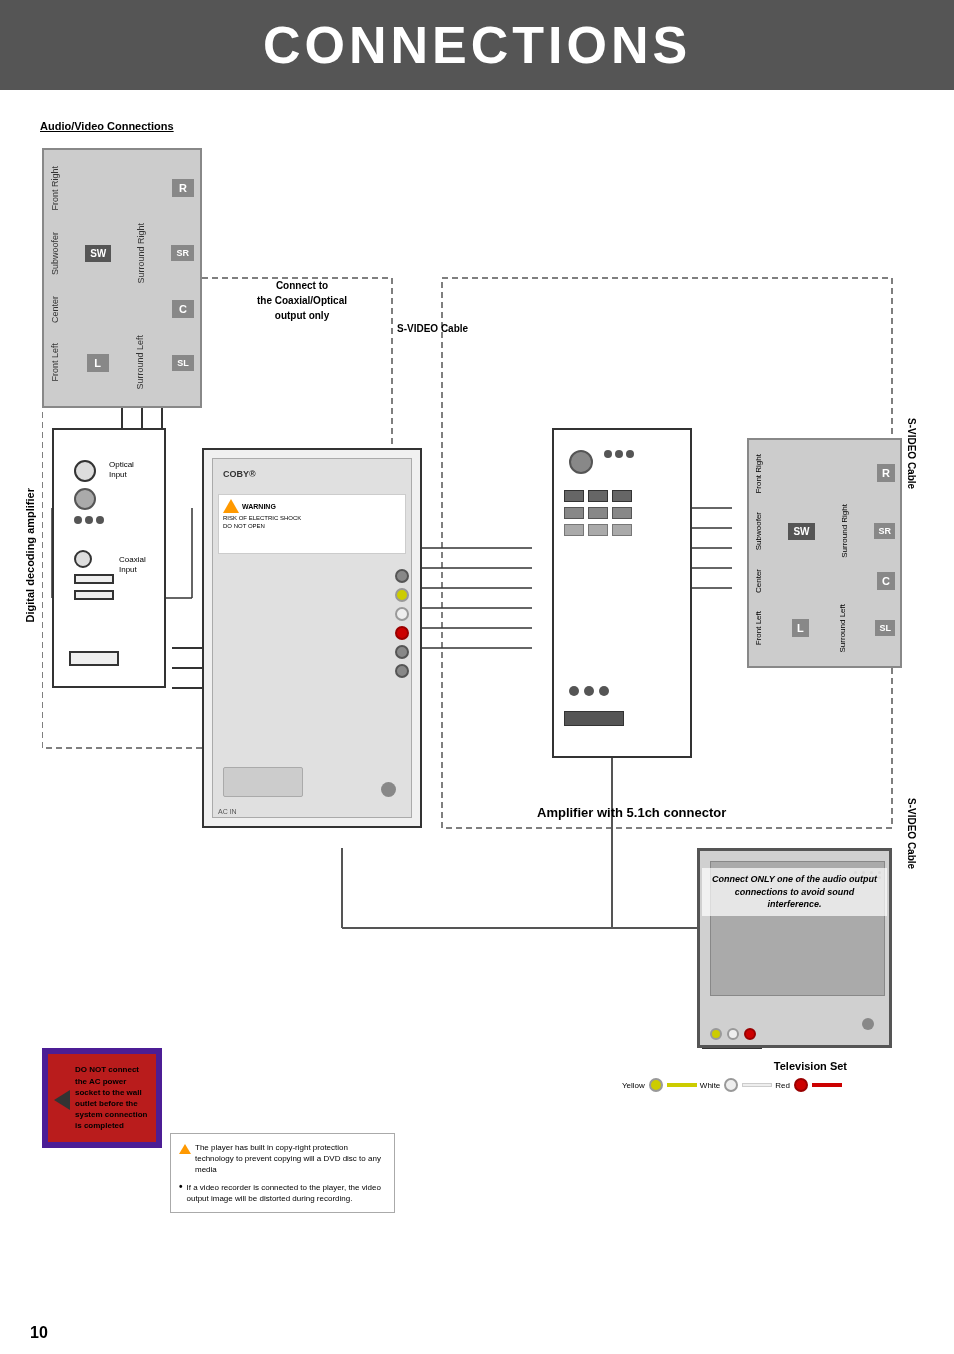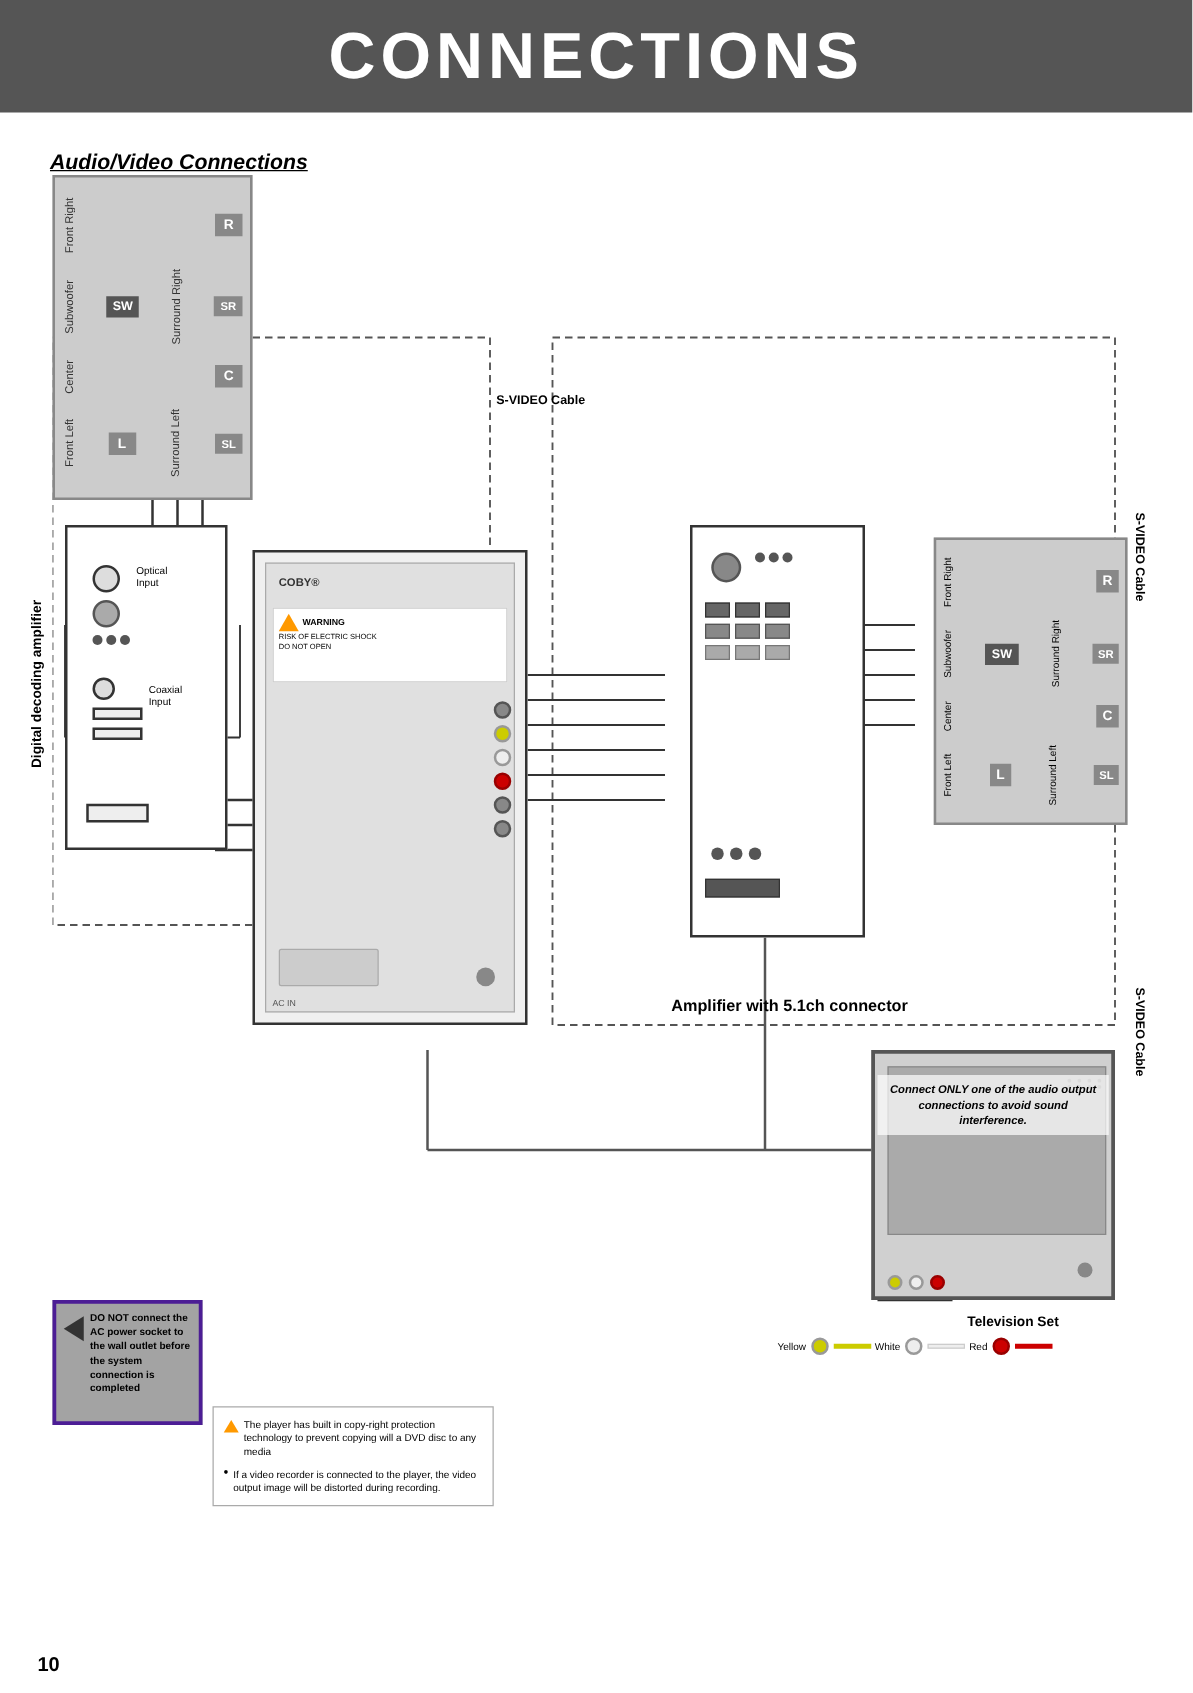--- a/index.html
+++ b/index.html
@@ -28,25 +28,25 @@
       letter-spacing: 4px;
     }
 
     
     .content {
       padding: 20px 40px;
       position: relative;
     }
 
     .section-title {
-      font-size: 17px;
+      font-size: 11px;
       font-weight: bold;
       text-decoration: underline;
+      margin-bottom: 16px;
       margin-top: 10px;
-      font-style: italic;
     }
 
     
     .diagram-area {
       position: relative;
       width: 870px;
       height: 1100px;
       margin: 0 auto;
     }
 
@@ -184,21 +184,21 @@
       <div class="speaker-row">
         <span class="speaker-label">Front Left</span>
         <div class="speaker-block">L</div>
         <span class="speaker-label">Surround Left</span>
         <div class="speaker-block" style="font-size:9px;">SL</div>
       </div>
     </div>
 
     <div style="position:absolute; top:340px; left:-18px; writing-mode:vertical-lr; transform:rotate(180deg); font-size:11px; font-weight:bold;">Digital decoding amplifier</div>
 
-    <div style="position:absolute; top:280px; left:10px; width:130px; height:260px; border:2px solid #333; background:#fff;">
+    <div style="position:absolute; top:280px; left:10px; width:114px; height:260px; border:2px solid #333; background:#fff;">
 
       <div style="position:absolute; top:30px; left:20px; display:flex; flex-direction:column; gap:6px;">
         <div style="width:22px;height:22px;border-radius:50%;border:2px solid #333;background:#ddd;"></div>
         <div style="width:22px;height:22px;border-radius:50%;border:2px solid #555;background:#aaa;"></div>
         <div style="display:flex; gap:3px;">
           <div style="width:8px;height:8px;background:#555;border-radius:50%;"></div>
           <div style="width:8px;height:8px;background:#555;border-radius:50%;"></div>
           <div style="width:8px;height:8px;background:#555;border-radius:50%;"></div>
         </div>
       </div>
@@ -209,20 +209,24 @@
         <div style="width:18px;height:18px;border-radius:50%;border:2px solid #333;background:#ddd;"></div>
         <div style="width:40px;height:10px;border:2px solid #333;background:#eee;"></div>
         <div style="width:40px;height:10px;border:2px solid #333;background:#eee;"></div>
       </div>
 
       <div style="position:absolute;top:125px;left:65px;font-size:8px;line-height:1.3;">Coaxial<br>Input</div>
 
       <div style="position:absolute;bottom:20px;left:15px;width:50px;height:15px;border:2px solid #333;background:#eee;"></div>
     </div>
 
+    <div style="position:absolute; top:130px; left:200px; font-size:10px; font-weight:bold; text-align:center; line-height:1.5; width:120px;">
+      <span>Connect to</span><br>
+      <span>the Coaxial/Optical output only</span>
+    </div>
 
     <div style="position:absolute; top:175px; left:355px; font-size:10px; font-weight:bold;">S-VIDEO Cable</div>
 
     <div style="position:absolute; top:300px; left:160px; width:220px; height:380px; border:2px solid #333; background:#f0f0f0;">
       <div style="position:absolute;top:8px;left:8px;right:8px;bottom:8px;border:1px solid #aaa;background:#e0e0e0;">
 
         <div style="position:absolute;top:10px;left:10px;font-size:9px;font-weight:bold;color:#333;">COBY®</div>
 
         <div style="position:absolute;top:35px;left:5px;right:5px;height:60px;background:#fff;border:1px solid #ccc;padding:4px;">
           <div style="display:flex;align-items:center;gap:3px;">
@@ -358,21 +362,21 @@
         <div style="width:14px;height:14px;border-radius:50%;background:#eee;border:2px solid #999;"></div>
         <div style="width:30px;height:4px;background:#eee;border:1px solid #ccc;"></div>
       </div>
       <div style="display:flex;align-items:center;gap:4px;">
         <span style="font-size:8px;">Red</span>
         <div style="width:14px;height:14px;border-radius:50%;background:#c00;border:2px solid #900;"></div>
         <div style="width:30px;height:4px;background:#c00;"></div>
       </div>
     </div>
 
-    <div style="position:absolute; bottom:100px; left:0; width:120px; min-height:100px; background:#a3a3a3; border:3px solid #4c1d95; padding:6px; display:flex; align-items:flex-start; gap:5px;">
+    <div style="position:absolute; bottom:100px; left:0; width:120px; min-height:100px; background:#b91c1c; border:6px solid #4c1d95; padding:6px; display:flex; align-items:center; gap:5px;">
       <div style="width:0;height:0;border-top:10px solid transparent;border-bottom:10px solid transparent;border-right:16px solid #333;margin-top:4px;flex-shrink:0;"></div>
       <div style="font-size:8px;font-weight:bold;line-height:1.4;">DO NOT connect the AC power socket to the wall outlet before the system connection is completed</div>
     </div>
 
     <div style="position:absolute; bottom:35px; left:128px; width:225px; border:1px solid #aaa; background:#fff; padding:8px;">
       <div style="margin-bottom:6px;display:flex;align-items:flex-start;gap:4px;">
         <div style="width:0;height:0;border-left:6px solid transparent;border-right:6px solid transparent;border-bottom:10px solid #f90;margin-top:2px;flex-shrink:0;"></div>
         <div style="font-size:8px;line-height:1.4;">The player has built in copy-right protection technology to prevent copying will a DVD disc to any media</div>
       </div>
       <div style="display:flex;align-items:flex-start;gap:4px;">

